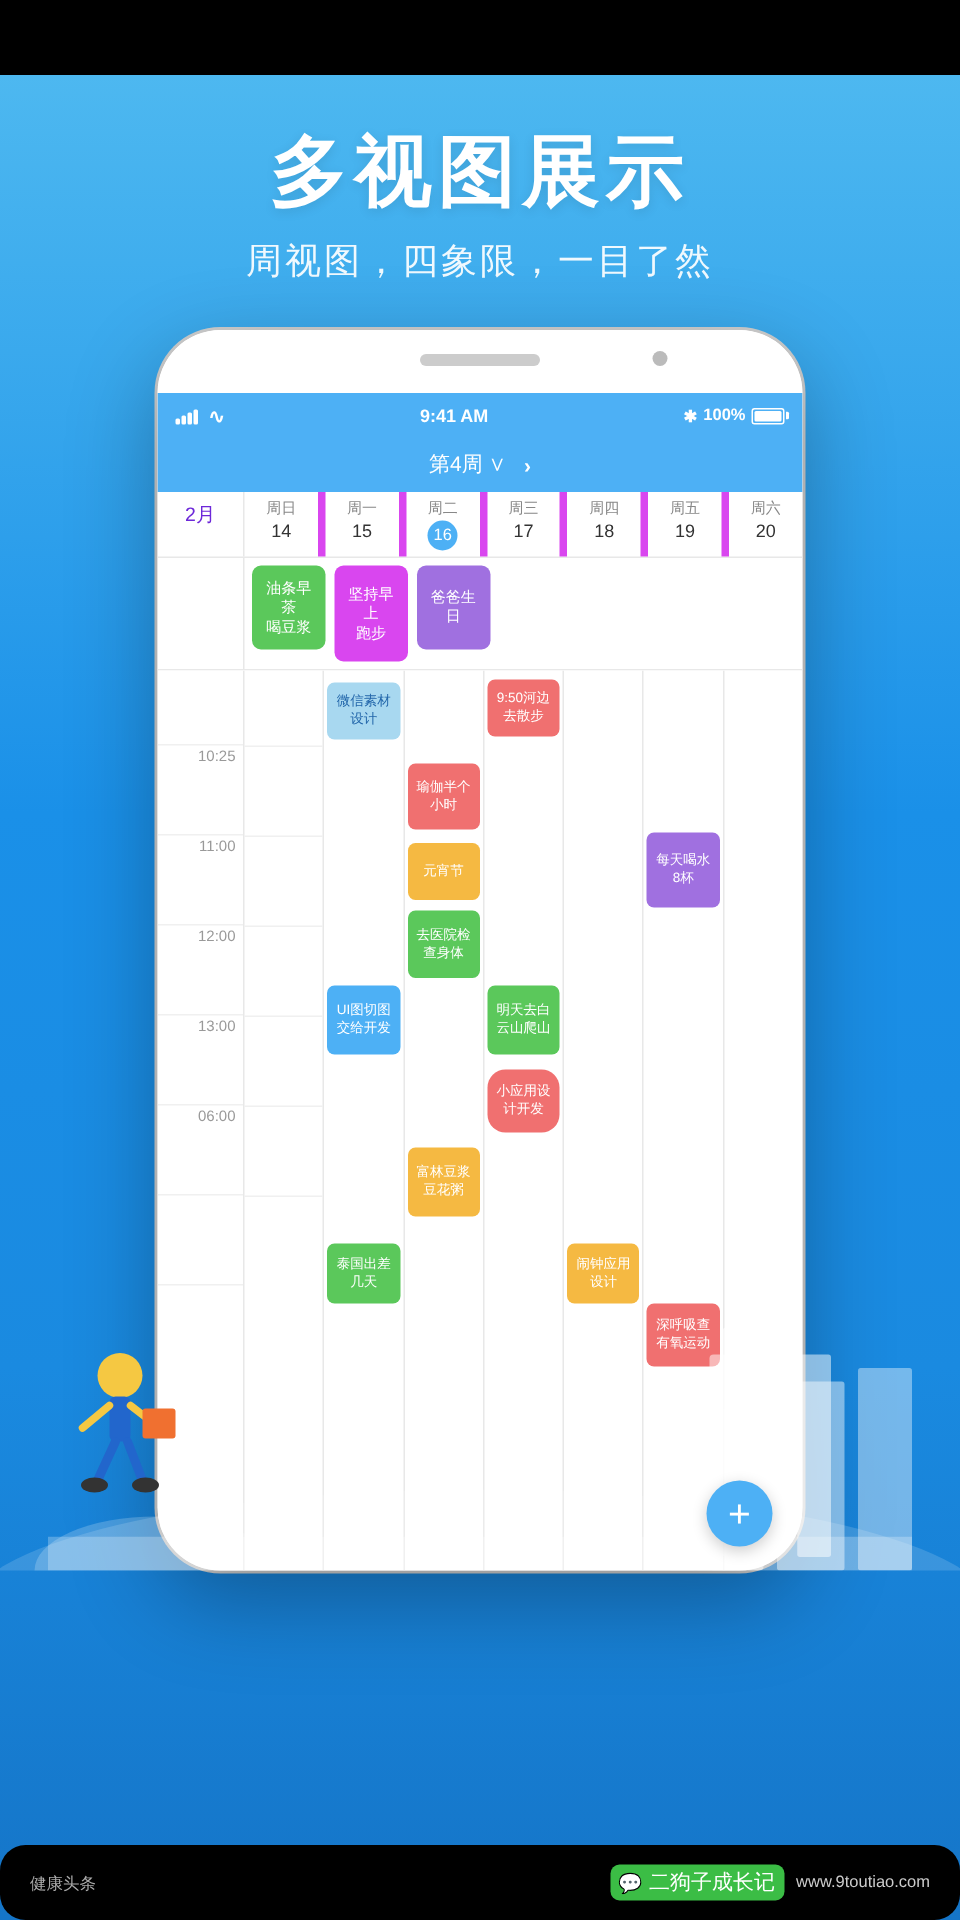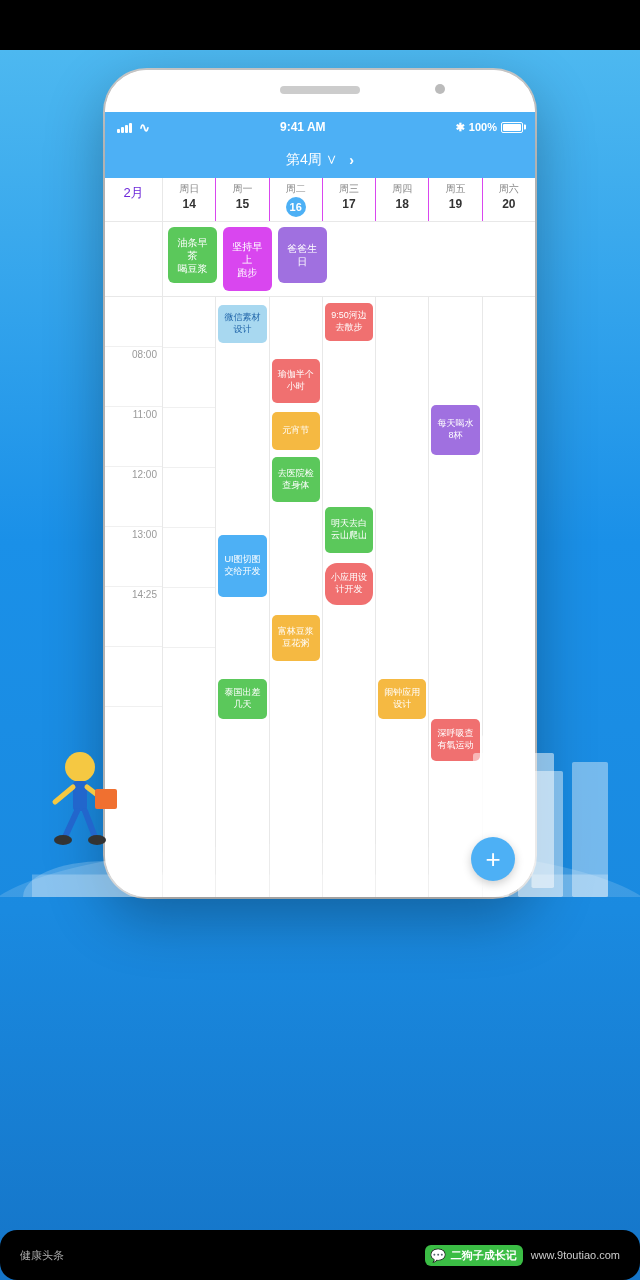--- a/index.html
+++ b/index.html
@@ -227,38 +227,38 @@
     .month-name {
       font-size: 13px;
       color: #6d28d9;
       display: block;
     }
 
     .day-cell {
       flex: 1;
       text-align: center;
       padding: 4px 2px;
-      border-right: 1px solid #d946ef;
+      border-right: 5px solid #d946ef;
       font-size: 11px;
     }
 
     .day-cell:last-child {
       border-right: none;
     }
 
     .day-name {
       color: #888;
       font-size: 10px;
       display: block;
     }
 
     .day-num {
       color: #333;
       font-size: 12px;
-      font-weight: 700;
+      font-weight: 400;
       display: block;
       margin-top: 1px;
     }
 
     .day-num.active {
       background: #4db0f5;
       color: #fff;
       border-radius: 50%;
       width: 20px;
       height: 20px;
@@ -442,38 +442,42 @@
       gap: 4px;
     }
 
     .wechat-icon {
       color: #fff;
       font-size: 13px;
     }
 
     .wechat-text {
       color: #fff;
-      font-size: 11px;
-      font-weight: 700;
+      font-size: 14px;
+      font-weight: 400;
     }
 
     .site-text {
       color: #ccc;
       font-size: 11px;
     }
   </style>
 </head>
 <body>
 
 <div class="top-bar"></div>
 
 <div class="bg-gradient"></div>
 
 <div class="content">
 
+  <div class="title-section">
+    <div class="main-title">多视图展示</div>
+    <div class="subtitle">周视图，四象限，一目了然</div>
+  </div>
 
   <div class="phone-container">
     <div class="phone">
 
       <div class="phone-top">
         <div class="phone-speaker"></div>
         <div class="phone-camera"></div>
       </div>
 
       <div class="status-bar">
@@ -558,33 +562,33 @@
         </div>
       </div>
 
       <div class="calendar-body">
 
         <div class="time-labels">
           <div class="time-slot" style="height:50px">
             <span class="time-label-text"></span>
           </div>
           <div class="time-slot">
-            <span class="time-label-text">08:00</span>
+            <span class="time-label-text">10:25</span>
           </div>
           <div class="time-slot">
             <span class="time-label-text">11:00</span>
           </div>
           <div class="time-slot">
             <span class="time-label-text">12:00</span>
           </div>
           <div class="time-slot">
             <span class="time-label-text">13:00</span>
           </div>
           <div class="time-slot">
-            <span class="time-label-text">14:25</span>
+            <span class="time-label-text">06:00</span>
           </div>
           <div class="time-slot">
             <span class="time-label-text"></span>
           </div>
         </div>
 
         <div class="day-columns">
 
           <div class="day-col">
             <div style="position:absolute;top:0;left:0;right:0;bottom:0;">
@@ -595,21 +599,21 @@
               <div style="position:absolute;top:290px;left:0;right:0;border-top:1px solid #f0f0f0;"></div>
               <div style="position:absolute;top:350px;left:0;right:0;border-top:1px solid #f0f0f0;"></div>
             </div>
           </div>
 
           <div class="day-col">
             <div style="position:absolute;top:0;left:0;right:0;bottom:0;">
 
               <div class="cal-event" style="background:#a8d8f0;color:#2266aa;top:8px;height:36px;font-size:9px;">微信素材<br>设计</div>
 
-              <div class="cal-event" style="background:#4db0f5;top:210px;height:62px;font-size:9px;margin-top:28px;">UI图切图<br>交给开发</div>
+              <div class="cal-event" style="background:#4db0f5;top:210px;height:46px;font-size:9px;">UI图切图<br>交给开发</div>
 
               <div class="cal-event" style="background:#5bc85b;top:382px;height:40px;font-size:9px;">泰国出差<br>几天</div>
             </div>
           </div>
 
           <div class="day-col" style="background:#f8f0ff08;">
             <div style="position:absolute;top:0;left:0;right:0;bottom:0;">
 
               <div class="cal-event" style="background:#f07070;top:62px;height:44px;font-size:9px;">瑜伽半个<br>小时</div>
 

